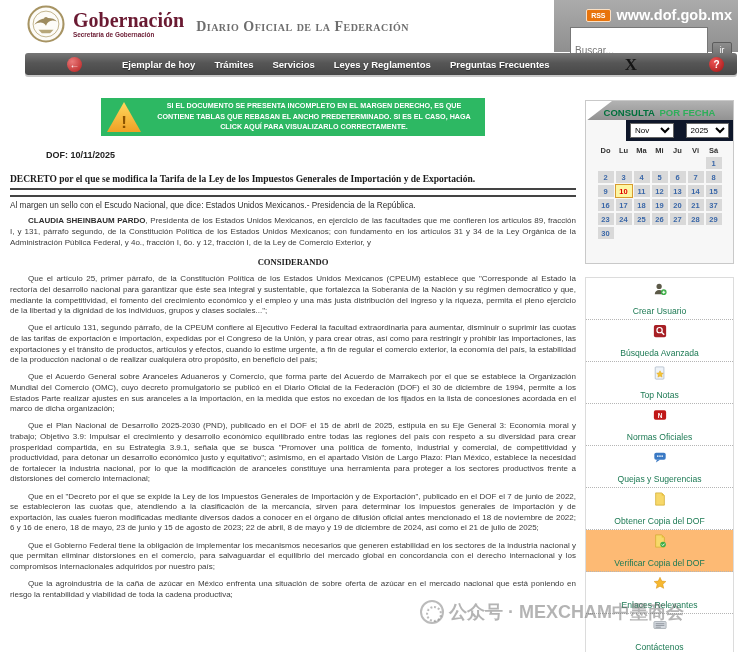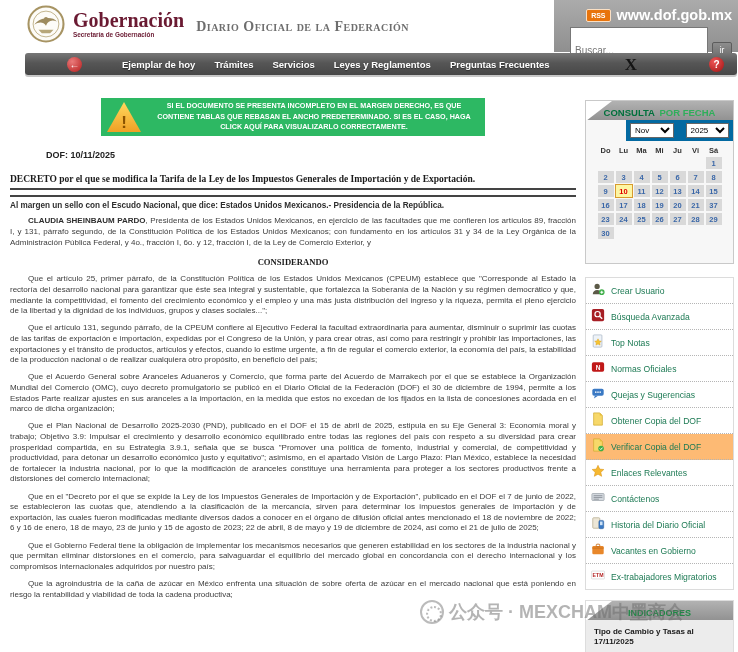--- a/index.html
+++ b/index.html
@@ -49,48 +49,48 @@
   .tri{position:relative;flex:0 0 34px;width:34px;height:30px;
        background:linear-gradient(#ffd85e,#f0a024);
        clip-path:polygon(50% 0,100% 100%,0 100%);}
   .tri span{position:absolute;left:0;right:0;bottom:1px;text-align:center;color:#8a5200;
             font-weight:bold;font-size:17px;line-height:1;}
   .notice-text{color:#fff;font-weight:bold;font-size:7.2px;line-height:1.48;
                text-align:center;}
   .dof-date{font-size:9px;font-weight:bold;color:#222;margin:2px 0 14px 0;padding-left:36px;}
   .doc-title{font-family:"Liberation Serif",serif;font-size:9.5px;font-weight:bold;
              color:#1a1a1a;margin:0 0 2px 0;padding-bottom:4px;border-bottom:2px solid #444;}
-  .margin-note{font-size:8.2px;font-weight:bold;color:#2e2e2e;margin:0;border-top:2px solid #444;
+  .margin-note{font-size:8.2px;font-weight:normal;color:#2e2e2e;margin:0;border-top:2px solid #444;
                padding-top:4px;margin-top:5px;}
   .doc-p{font-size:8px;color:#3c3c3c;text-align:justify;line-height:1.33;margin:6.5px 0;
          text-indent:18px;}
   .doc-p b{color:#2e2e2e;}
   .considerando{font-family:"Liberation Serif",serif;font-size:8.6px;font-weight:bold;
                 text-align:center;color:#1a1a1a;margin:9px 0 7px 0;}
   
   .sidebar{position:absolute;left:585px;top:100px;width:149px;}
   .cal-widget{border:1px solid #c9c9c9;background:#f7f7f7;padding-bottom:22px;}
   .widget-bar{position:relative;height:19px;background:linear-gradient(#b2b2b2,#929292);
               overflow:hidden;text-align:center;line-height:19px;}
   .widget-bar::before{content:"";position:absolute;left:0;top:0;width:0;height:0;
               border-top:20px solid #fff;border-right:26px solid transparent;}
   .t1{color:#00703c;font-weight:bold;font-size:9.5px;position:relative;}
   .t2{color:#2fae5a;font-weight:bold;font-size:9.5px;position:relative;}
   .t3{color:#1d8a45;font-weight:bold;font-size:9px;position:relative;}
-  .month-row{background:#0369a1;display:flex;justify-content:center;gap:12px;padding:3px 4px;margin-left:40px;}
+  .month-row{background:#0f172a;display:flex;justify-content:center;gap:12px;padding:3px 4px;margin-left:40px;}
   .month-row select{width:56px;height:15px;font-size:8px;border:1px solid #666;background:#fff;}
   table.cal{margin:3px auto 0 auto;border-collapse:separate;border-spacing:2px;}
   table.cal th{font-size:7.5px;color:#333;width:16px;padding:0;}
   table.cal td{background:#d9d9d9;color:#3a67a8;font-weight:bold;font-size:7.5px;
                text-align:center;height:12px;width:16px;padding:0;cursor:pointer;}
   table.cal td.empty{background:transparent;cursor:default;}
   table.cal td.today{background:#fdf6a3;color:#e00000;outline:1px solid #d89b2d;}
   .menu{margin-top:13px;border:1px solid #dcdcdc;background:#fff;}
   .menu-item{display:flex;align-items:center;gap:6px;padding:3.5px 5px;
-             border-bottom:1px dotted #b5b5b5;cursor:pointer;}
+             border-bottom:1px dotted #b5b5b5;cursor:pointer;flex-direction:column;}
   .menu-item:last-child{border-bottom:none;}
   .menu-item.selected{background:#fdba74;}
   .menu-item svg{width:14px;height:14px;flex:0 0 14px;}
   .menu-label{font-size:8.6px;color:#1d7a54;}
   .indicators{position:relative;margin-top:10px;background:#ececec;border:1px solid #ddd;
               height:96px;}
   .ind-body{padding:7px 8px;}
   .ind-sub{font-size:8px;font-weight:bold;color:#1a1a1a;line-height:1.3;width:100px;}
   .ind-name{font-size:13px;font-weight:bold;color:#2e8b4f;margin-top:7px;}
   .ind-value{font-size:8.5px;color:#333;}

